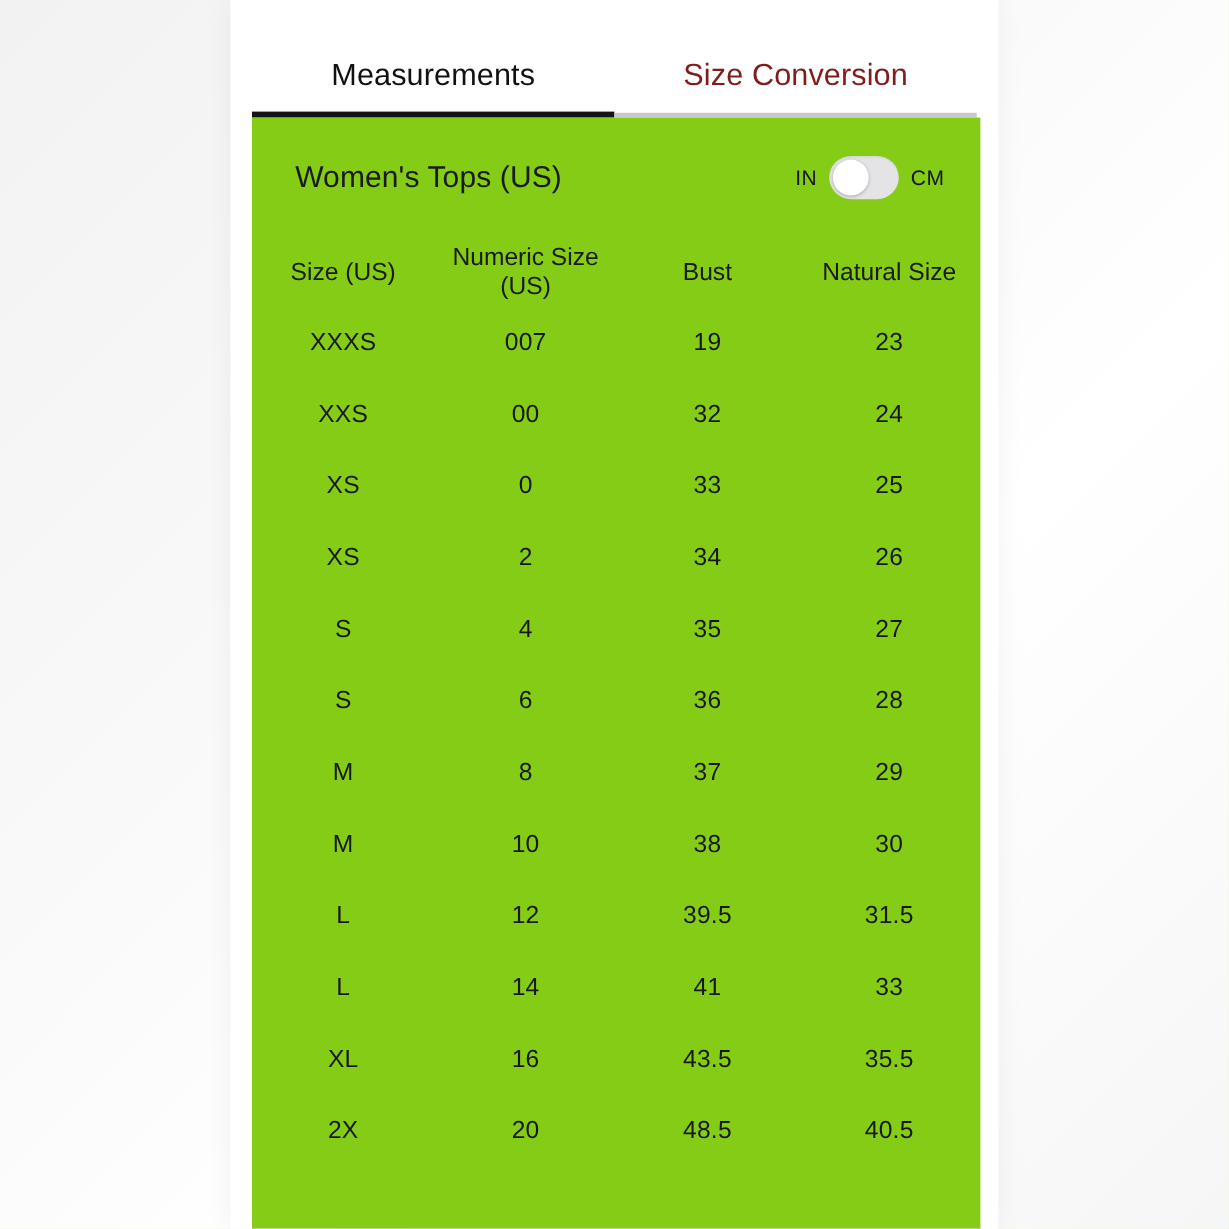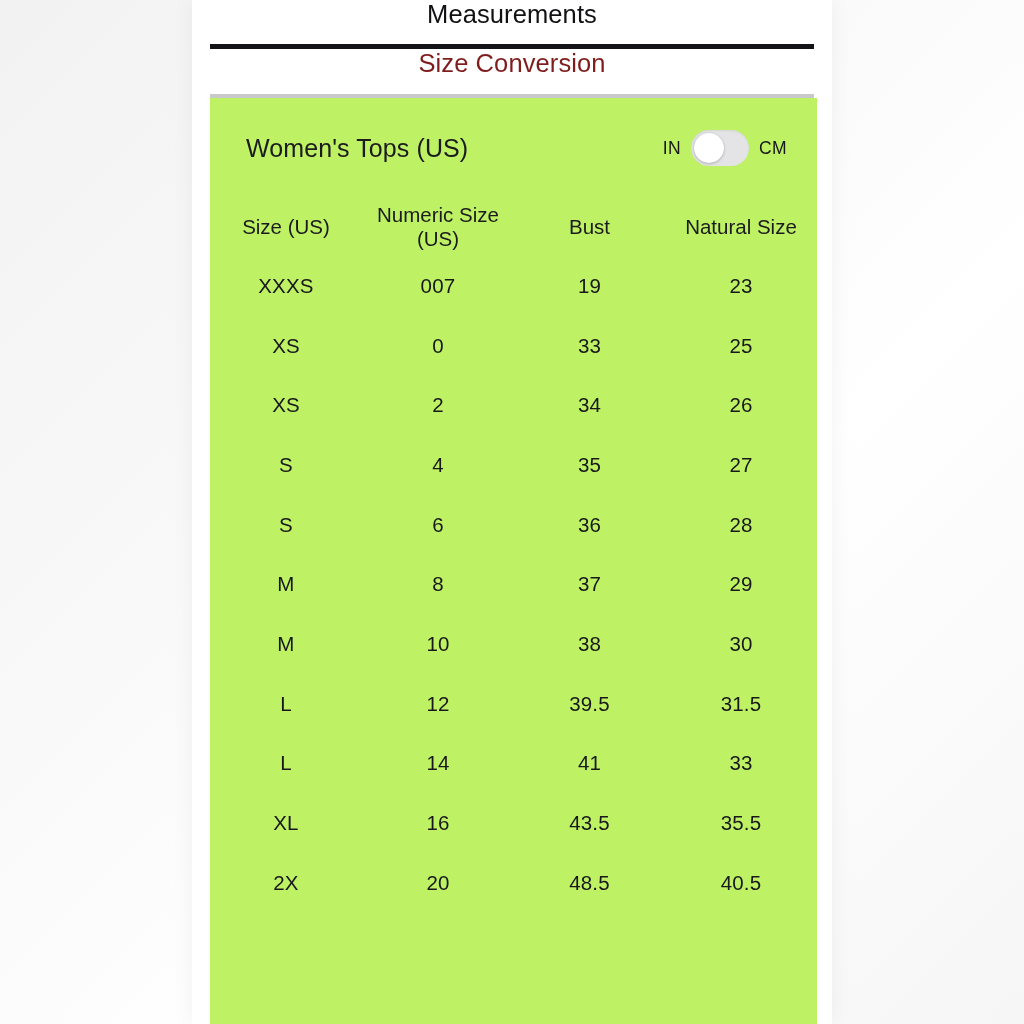--- a/index.html
+++ b/index.html
@@ -28,21 +28,20 @@
   }
 
   
   #tab-bar {
     position: absolute;
     left: 18px;
     top: 0;
     width: 604px;
     height: 98px;
     display: flex;
-    flex-direction: column;
   }
   .tab {
     flex: 1 1 50%;
     position: relative;
     display: flex;
     align-items: flex-end;
     justify-content: center;
     padding-bottom: 22px;
     box-sizing: border-box;
     cursor: pointer;
@@ -68,21 +67,21 @@
   }
   .tab.active .tab-label { color: #111113; }
 
   
   #content-panel {
     position: absolute;
     left: 18px;
     top: 98px;
     width: 607px;
     bottom: 0;
-    background: #bef264;
+    background: #84cc16;
     overflow: hidden;
   }
 
   
   #section-header {
     position: absolute;
     left: 0;
     top: 0;
     width: 100%;
     height: 100px;
@@ -212,20 +211,26 @@
         </tr>
       </thead>
       <tbody id="size-table-body">
           <tr>
             <td>XXXS</td>
             <td>007</td>
             <td>19</td>
             <td>23</td>
           </tr>
           <tr>
+            <td>XXS</td>
+            <td>00</td>
+            <td>32</td>
+            <td>24</td>
+          </tr>
+          <tr>
             <td>XS</td>
             <td>0</td>
             <td>33</td>
             <td>25</td>
           </tr>
           <tr>
             <td>XS</td>
             <td>2</td>
             <td>34</td>
             <td>26</td>

